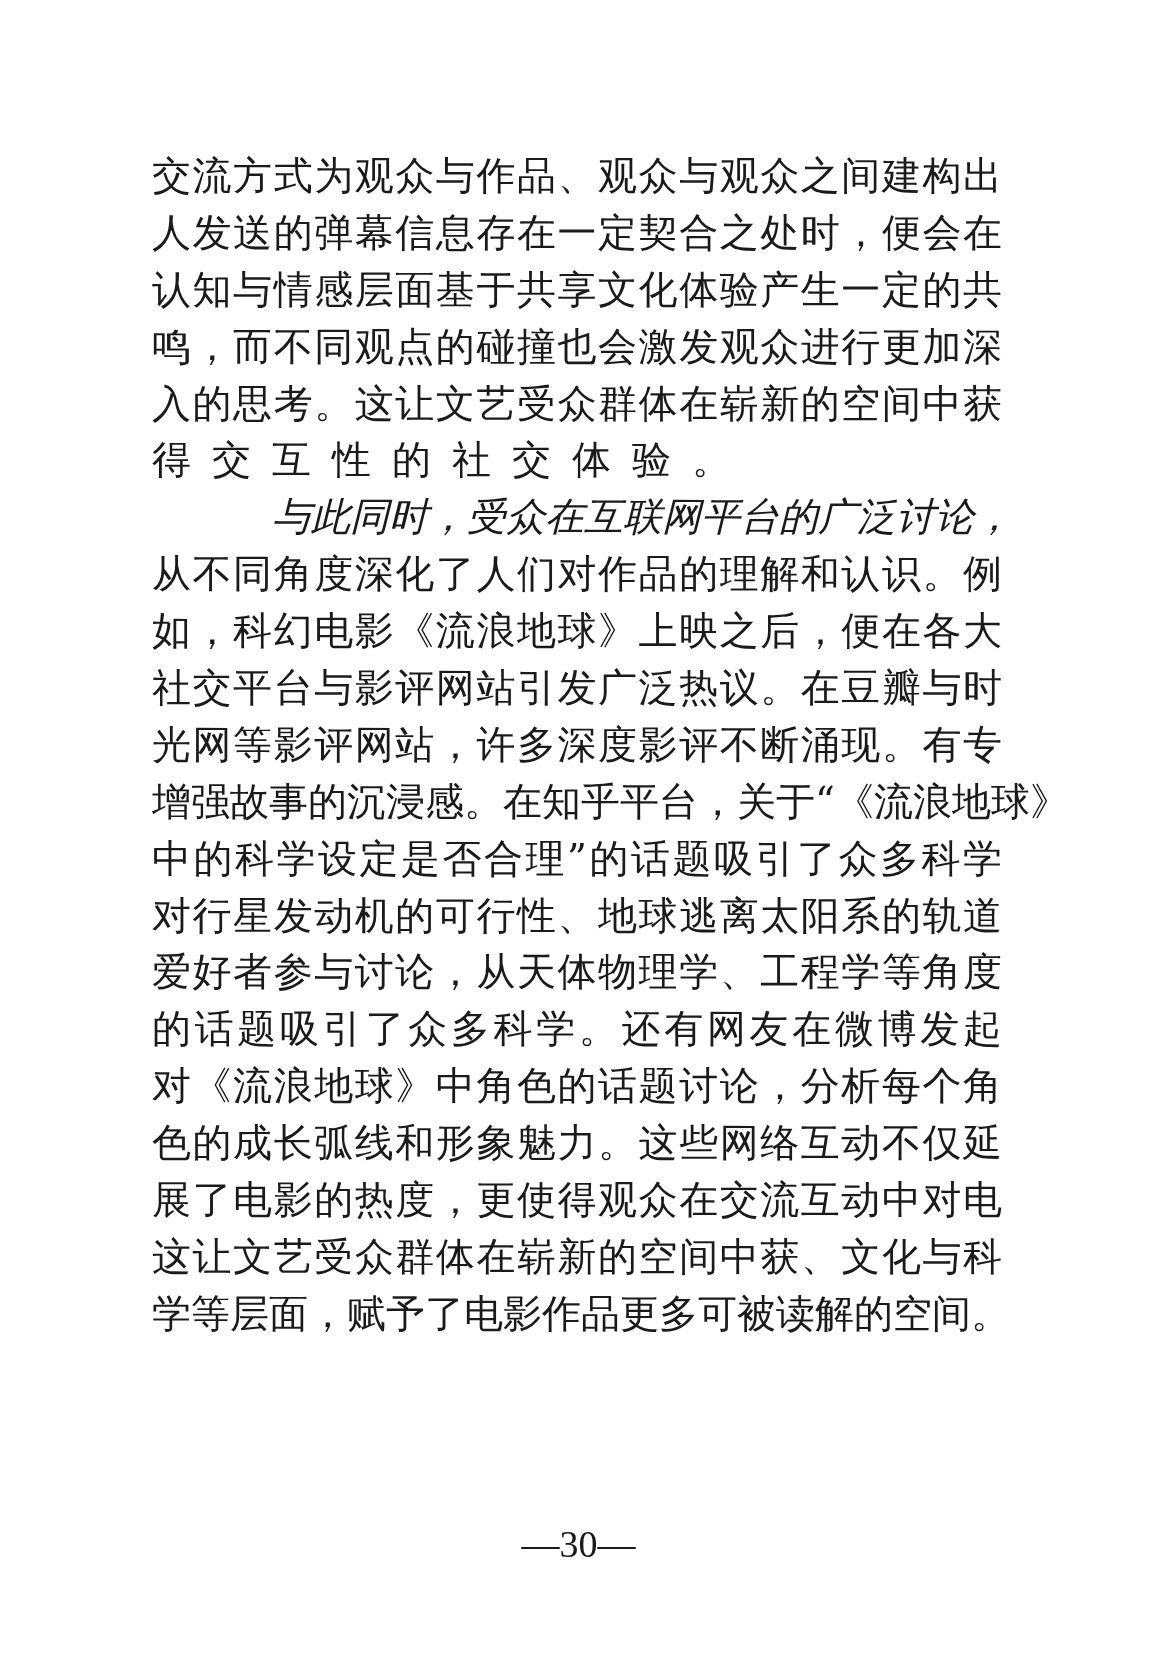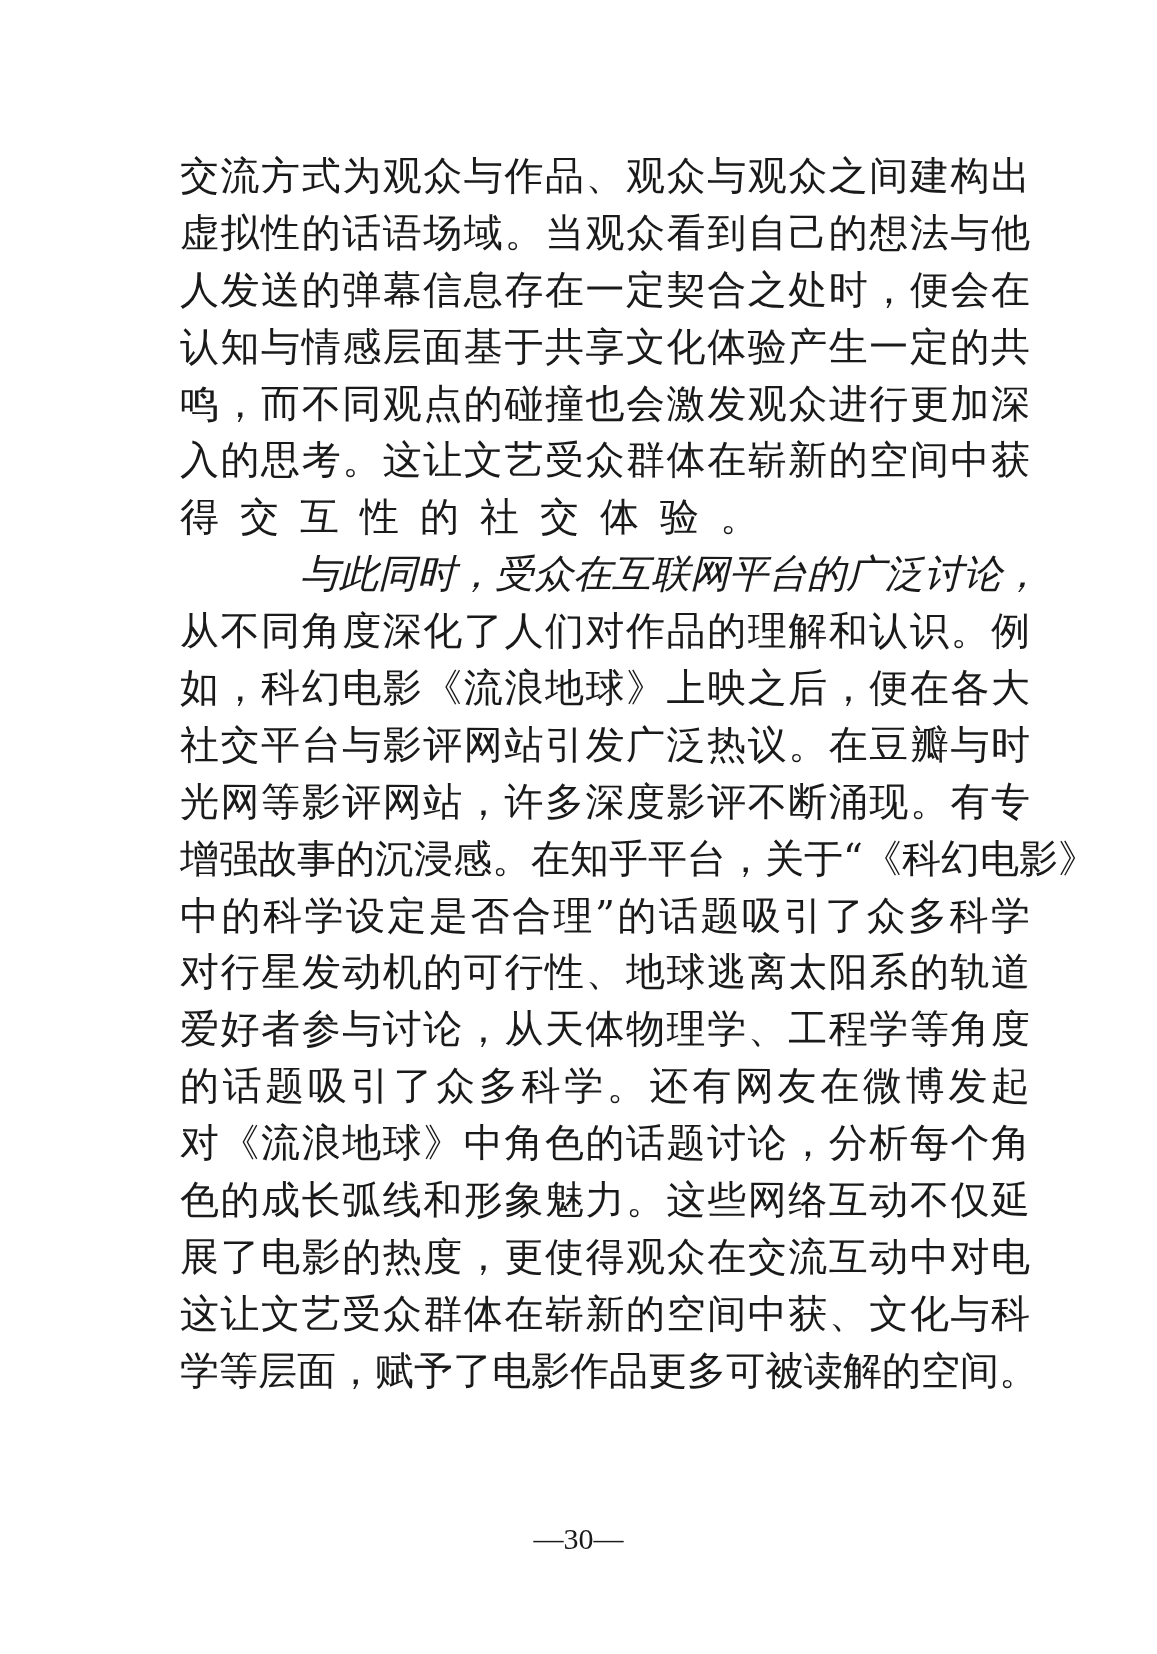--- a/index.html
+++ b/index.html
@@ -13,21 +13,20 @@
       position: relative;
       overflow: hidden;
       color: #1a1a1a;
       font-family: "DejaVu Serif", "Liberation Serif", serif;
     }
     .page {
       position: absolute;
       left: 152px;
       top: 148px;
       width: 850px;
-      margin-left: 28px;
     }
     .line {
       height: 56.9px;
       line-height: 56.9px;
       font-size: 39px;
       white-space: nowrap;
       letter-spacing: 21px;
       display: block;
     }
     .line.justify {
@@ -39,44 +38,43 @@
       padding-left: 120px;
       font-style: italic;
     }
     .page-number {
       position: absolute;
       left: 0;
       width: 1157px;
       top: 1522px;
       text-align: center;
       font-family: "Liberation Serif", "DejaVu Serif", serif;
-      font-size: 30px;
+      font-size: 38px;
       color: #1a1a1a;
     }
   </style>
 </head>
 <body>
 
 <div class="page">
   <div>
     <span class="line justify">交流方式为观众与作品、观众与观众之间建构出</span>
-    <span class="line justify">虚拟性的话语场域。当观众看到自己的想法与他</span>
     <span class="line justify">人发送的弹幕信息存在一定契合之处时，便会在</span>
     <span class="line justify">认知与情感层面基于共享文化体验产生一定的共</span>
     <span class="line justify">鸣，而不同观点的碰撞也会激发观众进行更加深</span>
     <span class="line justify">入的思考。这让文艺受众群体在崭新的空间中获</span>
     <span class="line" style="letter-spacing:21px">得交互性的社交体验。</span>
   </div>
   <div>
     <span class="line justify indent">与此同时，受众在互联网平台的广泛讨论，</span>
     <span class="line justify">从不同角度深化了人们对作品的理解和认识。例</span>
     <span class="line justify">如，科幻电影《流浪地球》上映之后，便在各大</span>
     <span class="line justify">社交平台与影评网站引发广泛热议。在豆瓣与时</span>
     <span class="line justify">光网等影评网站，许多深度影评不断涌现。有专</span>
-    <span class="line justify">增强故事的沉浸感。在知乎平台，关于“《科幻电影》</span>
+    <span class="line justify">增强故事的沉浸感。在知乎平台，关于“《流浪地球》</span>
     <span class="line justify">中的科学设定是否合理”的话题吸引了众多科学</span>
     <span class="line justify">对行星发动机的可行性、地球逃离太阳系的轨道</span>
     <span class="line justify">爱好者参与讨论，从天体物理学、工程学等角度</span>
     <span class="line justify">的话题吸引了众多科学。还有网友在微博发起</span>
     <span class="line justify">对《流浪地球》中角色的话题讨论，分析每个角</span>
     <span class="line justify">色的成长弧线和形象魅力。这些网络互动不仅延</span>
     <span class="line justify">展了电影的热度，更使得观众在交流互动中对电</span>
     <span class="line justify">这让文艺受众群体在崭新的空间中获、文化与科</span>
     <span class="line justify">学等层面，赋予了电影作品更多可被读解的空间。</span>
   </div>

